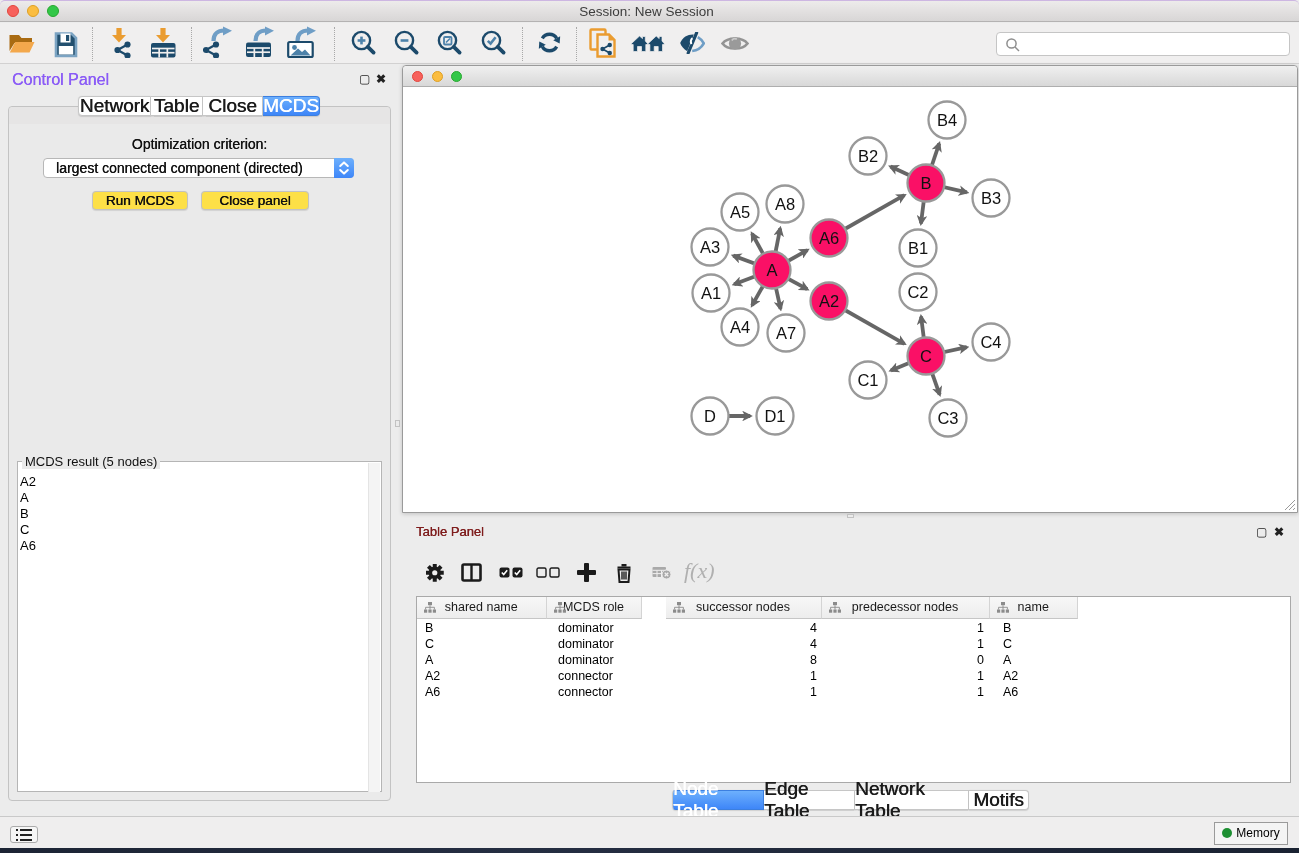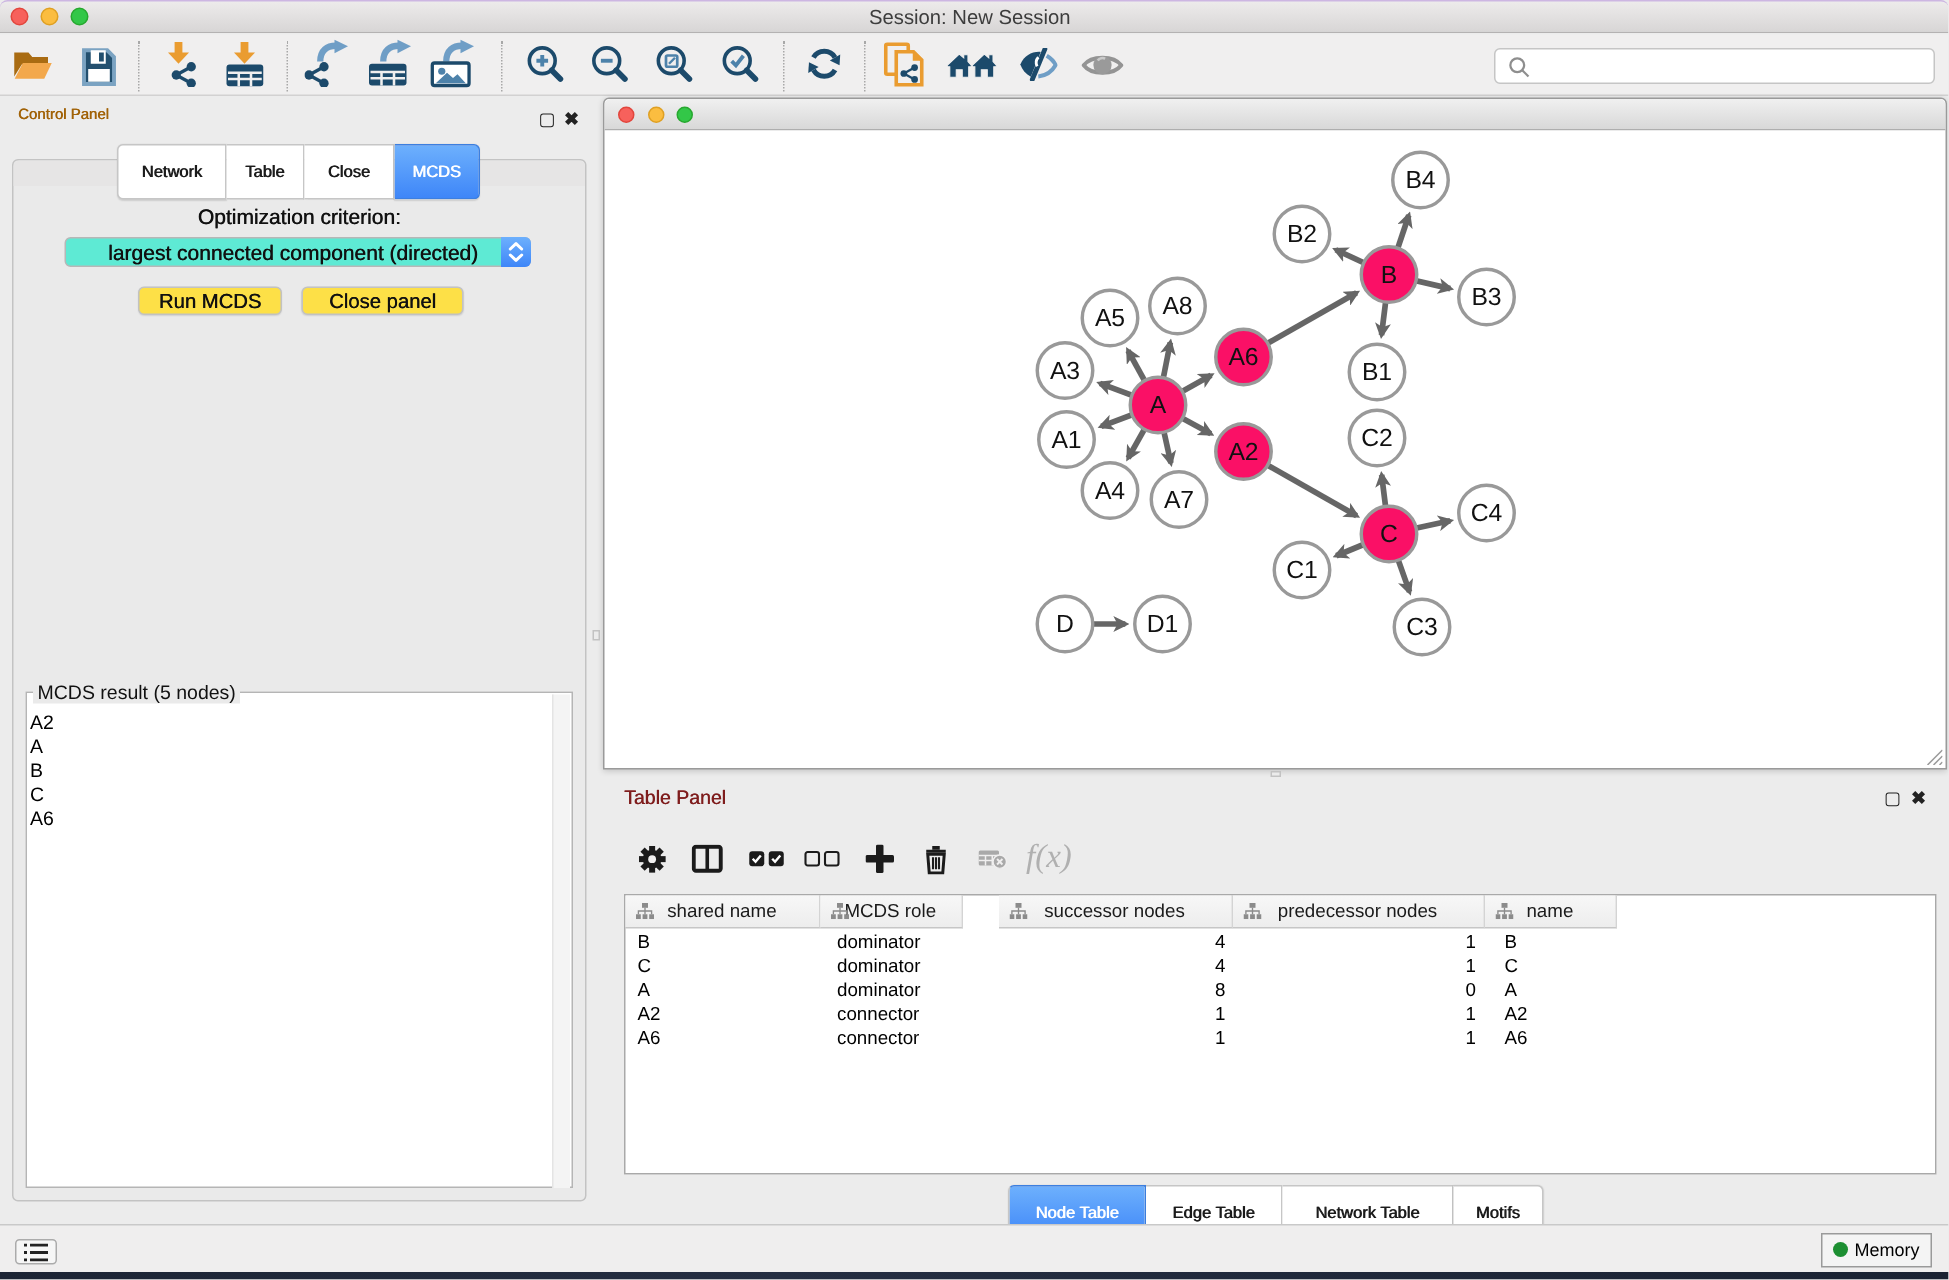--- a/index.html
+++ b/index.html
@@ -4,30 +4,30 @@
 html,body{width:1299px;height:853px;overflow:hidden;font-family:"Liberation Sans",sans-serif;background:#ececec}
 body{position:relative}
 .abs{position:absolute}
 .titlebar{left:0;top:0;width:1299px;height:22px;background:linear-gradient(#edebeb,#d8d6d6);border-top:1px solid #cdb6e2;border-bottom:1px solid #b4b2b2;border-radius:5px 5px 0 0}
 .tl{width:12px;height:12px;border-radius:50%;top:5px}
 .apptitle{left:-3px;width:100%;text-align:center;top:3.5px;font-size:13.5px;color:#3d3d3d}
 .toolbar{left:0;top:23px;width:1299px;height:41px;background:#f0efef;border-bottom:1px solid #d2d1d1}
 .tsep{top:27px;width:0;height:34px;border-left:1px dotted #a8a8a8}
 .search{left:996px;top:32px;width:294px;height:24px;background:#fff;border:1px solid #c5c5c5;border-radius:4px}
 
-.cptitle{left:12px;top:71px;font-size:10px;color:#a16207;text-shadow:0.3px 0 0 currentColor}
+.cptitle{left:12px;top:71px;font-size:16px;color:#8b5cf6;text-shadow:0.3px 0 0 currentColor}
 .winbtn{font-size:12px;color:#222;font-weight:bold}
 .cpbox{left:8px;top:106px;width:383px;height:695px;background:#eaeaea;border:1px solid #c3c3c3;border-radius:4px}
-.seg{display:flex;height:37px;font-size:11px;color:#1b1b1b;text-shadow:0.5px 0 0 currentColor}
+.seg{display:flex;height:20px;font-size:19px;color:#1b1b1b;text-shadow:0.5px 0 0 currentColor}
 .seg .s{background:#fff;border:1px solid #c6c6c6;border-left:none;display:flex;align-items:center;justify-content:center;box-shadow:0 0.5px 1px rgba(0,0,0,.12)}
 .seg .s:first-child{border-left:1px solid #c6c6c6;border-radius:4px 0 0 4px}
 .seg .s:last-child{border-radius:0 4px 4px 0}
 .seg .sel{background:linear-gradient(#6db0fd,#3e86f8);color:#fff;border-color:#3c7fe0}
 .optlabel{left:9px;top:136px;width:381px;text-align:center;font-size:14px;color:#111;text-shadow:0.3px 0 0 currentColor}
-.combo{left:43px;top:158px;width:311px;height:20px;background:#5eead4;border:1px solid #b7b7b7;border-radius:4px;font-size:14px;color:#111;line-height:18.5px;padding-left:28px;text-shadow:0.3px 0 0 currentColor}
+.combo{left:43px;top:158px;width:311px;height:20px;background:#ffffff;border:1px solid #b7b7b7;border-radius:4px;font-size:14px;color:#111;line-height:18.5px;padding-left:12px;text-shadow:0.3px 0 0 currentColor}
 .combobtn{right:-1px;top:-1px;width:20px;height:20px;background:linear-gradient(#6db0fd,#3e86f8);border-radius:0 4px 4px 0;position:absolute}
 .btn{height:19px;background:#fde047;border:1px solid #c2c2c2;border-radius:4px;font-size:13.5px;color:#111;text-align:center;line-height:17.5px;box-shadow:0 0.5px 1px rgba(0,0,0,.1);text-shadow:0.3px 0 0 currentColor}
 .fieldset{left:17px;top:461px;width:365px;height:331px;background:#fff;border:1px solid #b5b5b5}
 .legend{left:22px;top:454px;background:#eaeaea;padding:0 3px;font-size:13px;color:#111}
 .mlist{left:20px;top:474px;font-size:13px;color:#000;line-height:16px}
 .mscroll{right:1px;top:1px;width:12px;height:329px;background:#f4f4f4;border-left:1px solid #e4e4e4;position:absolute}
 
 .netwin{left:402px;top:65px;width:896px;height:448px;background:#fff;border:1px solid #9a9a9a;border-radius:4px 4px 0 0;box-shadow:0 1px 4px rgba(0,0,0,.18)}
 .nettb{left:0;top:0;width:100%;height:21px;background:linear-gradient(#f0f0f0,#d8d8d8);border-bottom:1px solid #aeaeae;border-radius:4px 4px 0 0;position:absolute}
 .ntl{width:11px;height:11px;border-radius:50%;top:5px;position:absolute}

